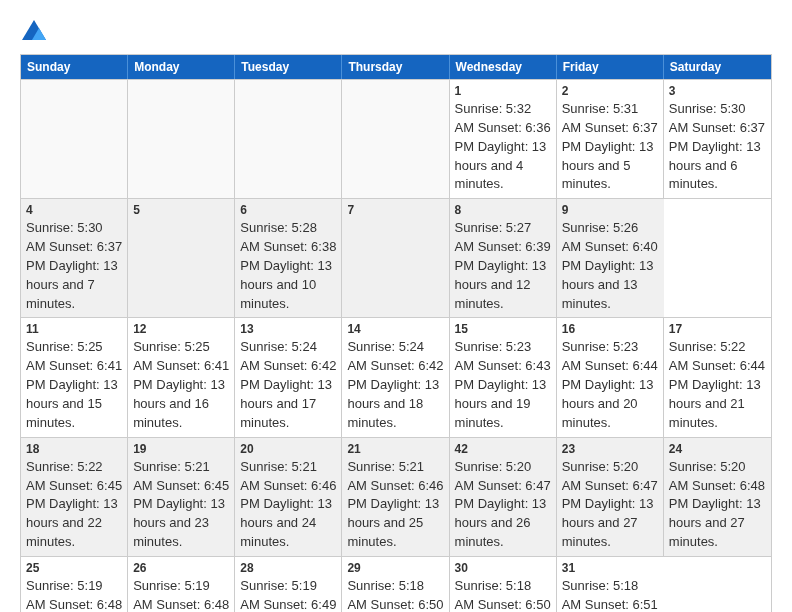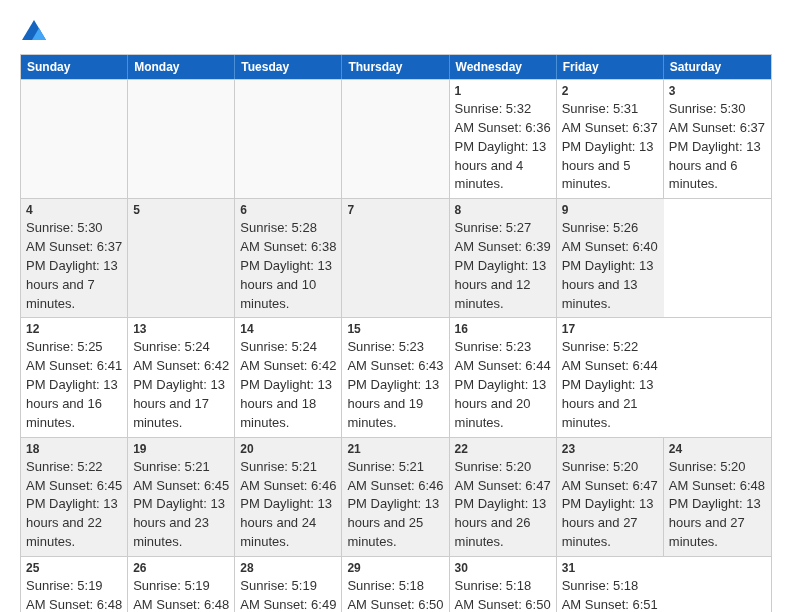--- a/index.html
+++ b/index.html
@@ -190,20 +190,26 @@
           </div>
           <div class="cal-cell shaded">
             <span class="day-num">9</span>
             <div class="day-info">Sunrise: 5:26 AM
 Sunset: 6:40 PM
 Daylight: 13 hours and 13 minutes.</div>
           </div>
         </div>
         <div class="cal-week">
           <div class="cal-cell">
+            <span class="day-num">11</span>
+            <div class="day-info">Sunrise: 5:25 AM
+Sunset: 6:41 PM
+Daylight: 13 hours and 15 minutes.</div>
+          </div>
+          <div class="cal-cell">
             <span class="day-num">12</span>
             <div class="day-info">Sunrise: 5:25 AM
 Sunset: 6:41 PM
 Daylight: 13 hours and 16 minutes.</div>
           </div>
           <div class="cal-cell">
             <span class="day-num">13</span>
             <div class="day-info">Sunrise: 5:24 AM
 Sunset: 6:42 PM
 Daylight: 13 hours and 17 minutes.</div>
@@ -252,21 +258,21 @@
 Sunset: 6:46 PM
 Daylight: 13 hours and 24 minutes.</div>
           </div>
           <div class="cal-cell shaded">
             <span class="day-num">21</span>
             <div class="day-info">Sunrise: 5:21 AM
 Sunset: 6:46 PM
 Daylight: 13 hours and 25 minutes.</div>
           </div>
           <div class="cal-cell shaded">
-            <span class="day-num">22</span>
+            <span class="day-num">42</span>
             <div class="day-info">Sunrise: 5:20 AM
 Sunset: 6:47 PM
 Daylight: 13 hours and 26 minutes.</div>
           </div>
           <div class="cal-cell shaded">
             <span class="day-num">23</span>
             <div class="day-info">Sunrise: 5:20 AM
 Sunset: 6:47 PM
 Daylight: 13 hours and 27 minutes.</div>
           </div>

